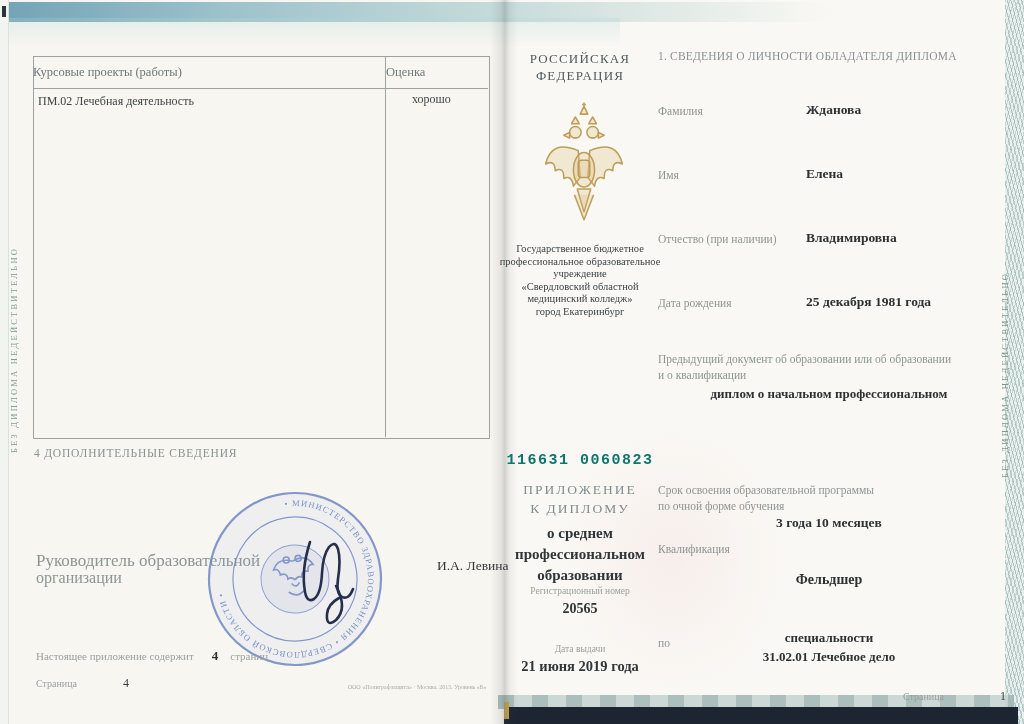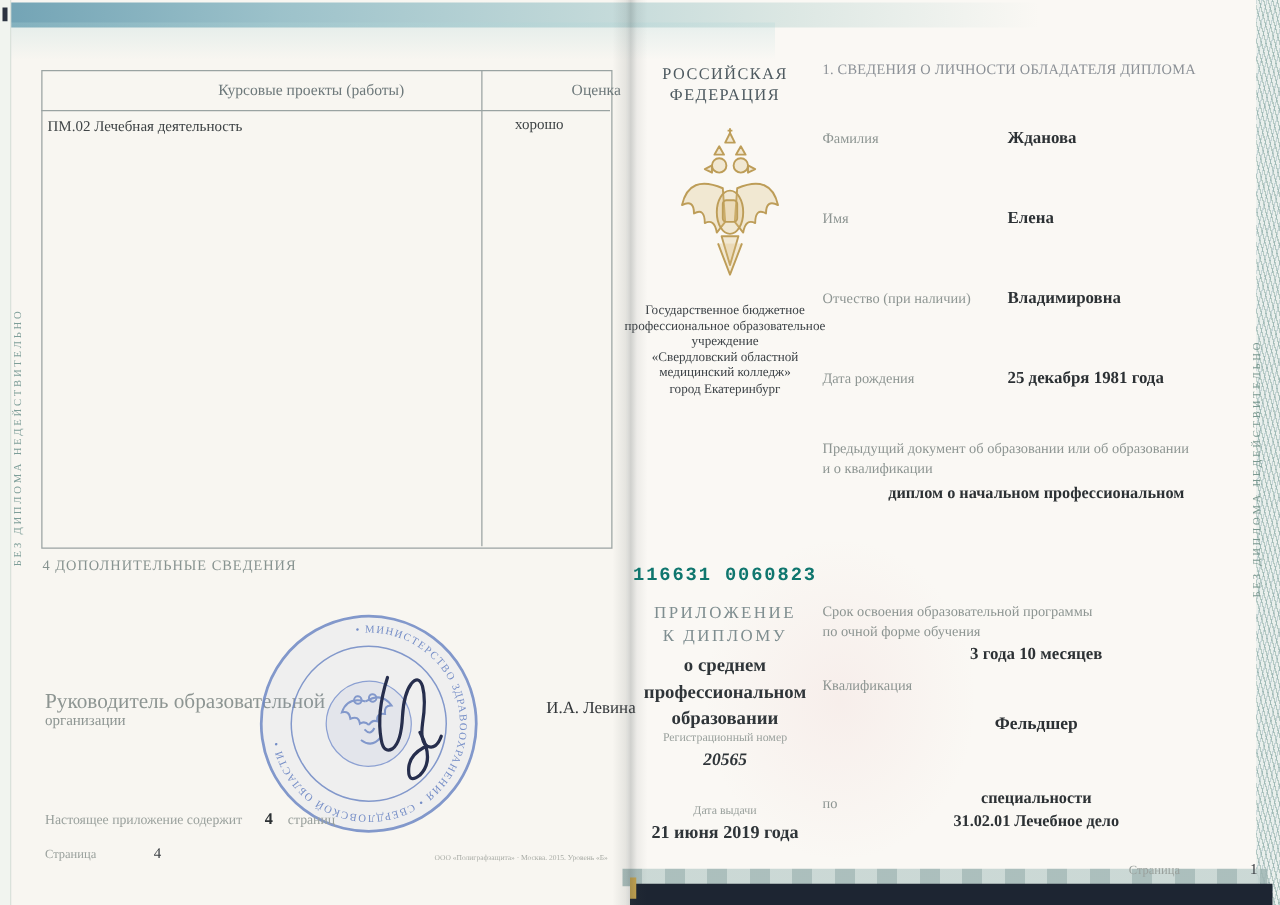--- a/index.html
+++ b/index.html
@@ -25,21 +25,21 @@
   .bottom-mottle{left:498px;top:695px;width:516px;height:14px;opacity:.85;
           background:repeating-linear-gradient(90deg,#9eb5b3 0 16px,#c3d3d0 16px 34px);}
   .bottom-band{left:504px;top:707px;width:514px;height:17px;background:#1d2532;}
   .gold-sliver{left:504px;top:702px;width:5px;height:17px;background:#c9a64e;}
   .edge-text{transform:rotate(-90deg);transform-origin:0 0;white-space:nowrap;
           font-size:8.5px;letter-spacing:2.2px;color:#7e9e99;}
   
   .table-box{left:33px;top:56px;width:455px;height:381px;border:1px solid #9aa3a2;}
   .table-divider{left:385px;top:56px;width:1px;height:381px;background:#9aa3a2;}
   .table-headline{left:33px;top:88px;width:455px;height:1px;background:#9aa3a2;}
-  .th{font-size:12.5px;color:#6e797b;text-align:center;margin-left:40px;}
+  .th{font-size:12.5px;color:#6e797b;text-align:left;}
   .cell{font-size:12px;color:#3f4446;}
   .sect{font-size:11.5px;letter-spacing:0.8px;color:#879390;}
   .lbl{font-size:11.5px;color:#8d9592;}
   .lbl-sm{font-size:10px;color:#9aa19d;}
   .val{font-size:13.5px;font-weight:bold;color:#2c3134;}
   .center-col{text-align:center;}
   .country{font-size:13px;letter-spacing:1.2px;color:#4e5a60;line-height:17px;}
   .inst{font-size:10.5px;line-height:12.5px;color:#3d4347;}
   .serial{font-family:"Liberation Mono",monospace;font-size:15px;letter-spacing:1.5px;color:#0f766e;font-weight:bold;}
   .doc-title{font-size:13.5px;letter-spacing:2px;color:#7f8e90;line-height:19px;}
@@ -73,21 +73,21 @@
   <div class="abs table-divider"></div>
   <div class="abs table-headline"></div>
   <div class="abs th" style="left:33px;top:65px;width:352px;">Курсовые проекты (работы)</div>
   <div class="abs th" style="left:386px;top:65px;width:102px;">Оценка</div>
   <div class="abs cell" style="left:38px;top:94px;">ПМ.02 Лечебная деятельность</div>
   <div class="abs cell" style="left:412px;top:92px;">хорошо</div>
 
   <div class="abs sect" style="left:34px;top:447px;">4 ДОПОЛНИТЕЛЬНЫЕ СВЕДЕНИЯ</div>
 
   <div class="abs lbl" style="left:36px;top:551px;font-size:17px;">Руководитель образовательной</div>
-  <div class="abs lbl" style="left:36px;top:569px;font-size:12px;">организации</div>
+  <div class="abs lbl" style="left:36px;top:569px;font-size:16px;">организации</div>
   <div class="abs" style="left:437px;top:558px;font-size:13.5px;color:#34383b;">И.А. Левина</div>
 
   <svg class="abs" style="left:203px;top:487px;opacity:.85;transform:rotate(-8deg);" width="184" height="184" viewBox="0 0 184 184">
     <circle cx="92" cy="92" r="86" fill="rgba(135,158,213,0.09)" stroke="#6e88c5" stroke-width="2.2"></circle>
     <circle cx="92" cy="92" r="62" fill="none" stroke="#6e88c5" stroke-width="1.2"></circle>
     <circle cx="92" cy="92" r="34" fill="rgba(135,158,213,0.14)" stroke="#7a92cd" stroke-width="1"></circle>
     <defs>
         <path id="sealring" d="M92,19 a73,73 0 1,1 -0.01,0"></path>
       </defs>
     <text font-size="8.5" fill="#5f7cc0" letter-spacing="1.1" font-family="Liberation Serif,serif">
@@ -160,21 +160,21 @@
     <div>профессиональном</div>
     <div>образовании</div>
   </div>
 
   <div class="abs center-col doc-title" style="left:494px;top:480px;width:172px;">
     <div>ПРИЛОЖЕНИЕ</div>
     <div>К ДИПЛОМУ</div>
   </div>
 
   <div class="abs center-col lbl-sm" style="left:494px;top:586px;width:172px;font-size:9.5px;">Регистрационный номер</div>
-  <div class="abs center-col bigval" style="left:494px;top:601px;width:172px;font-style:italic;">20565</div>
+  <div class="abs center-col bigval" style="left:494px;top:601px;width:172px;">20565</div>
 
   <div class="abs center-col lbl-sm" style="left:494px;top:644px;width:172px;font-size:9.5px;">Дата выдачи</div>
   <div class="abs center-col bigval" style="left:494px;top:658px;width:172px;font-size:14.5px;">21 июня 2019 года</div>
 
   <div class="abs s2" style="left:658px;top:48px;width:342px;color:#8b9096;">1. СВЕДЕНИЯ О ЛИЧНОСТИ ОБЛАДАТЕЛЯ ДИПЛОМА</div>
 
   <div class="abs lbl" style="left:658px;top:105px;">Фамилия</div>
   <div class="abs val" style="left:806px;top:102px;">Жданова</div>
 
   <div class="abs lbl" style="left:658px;top:169px;">Имя</div>

